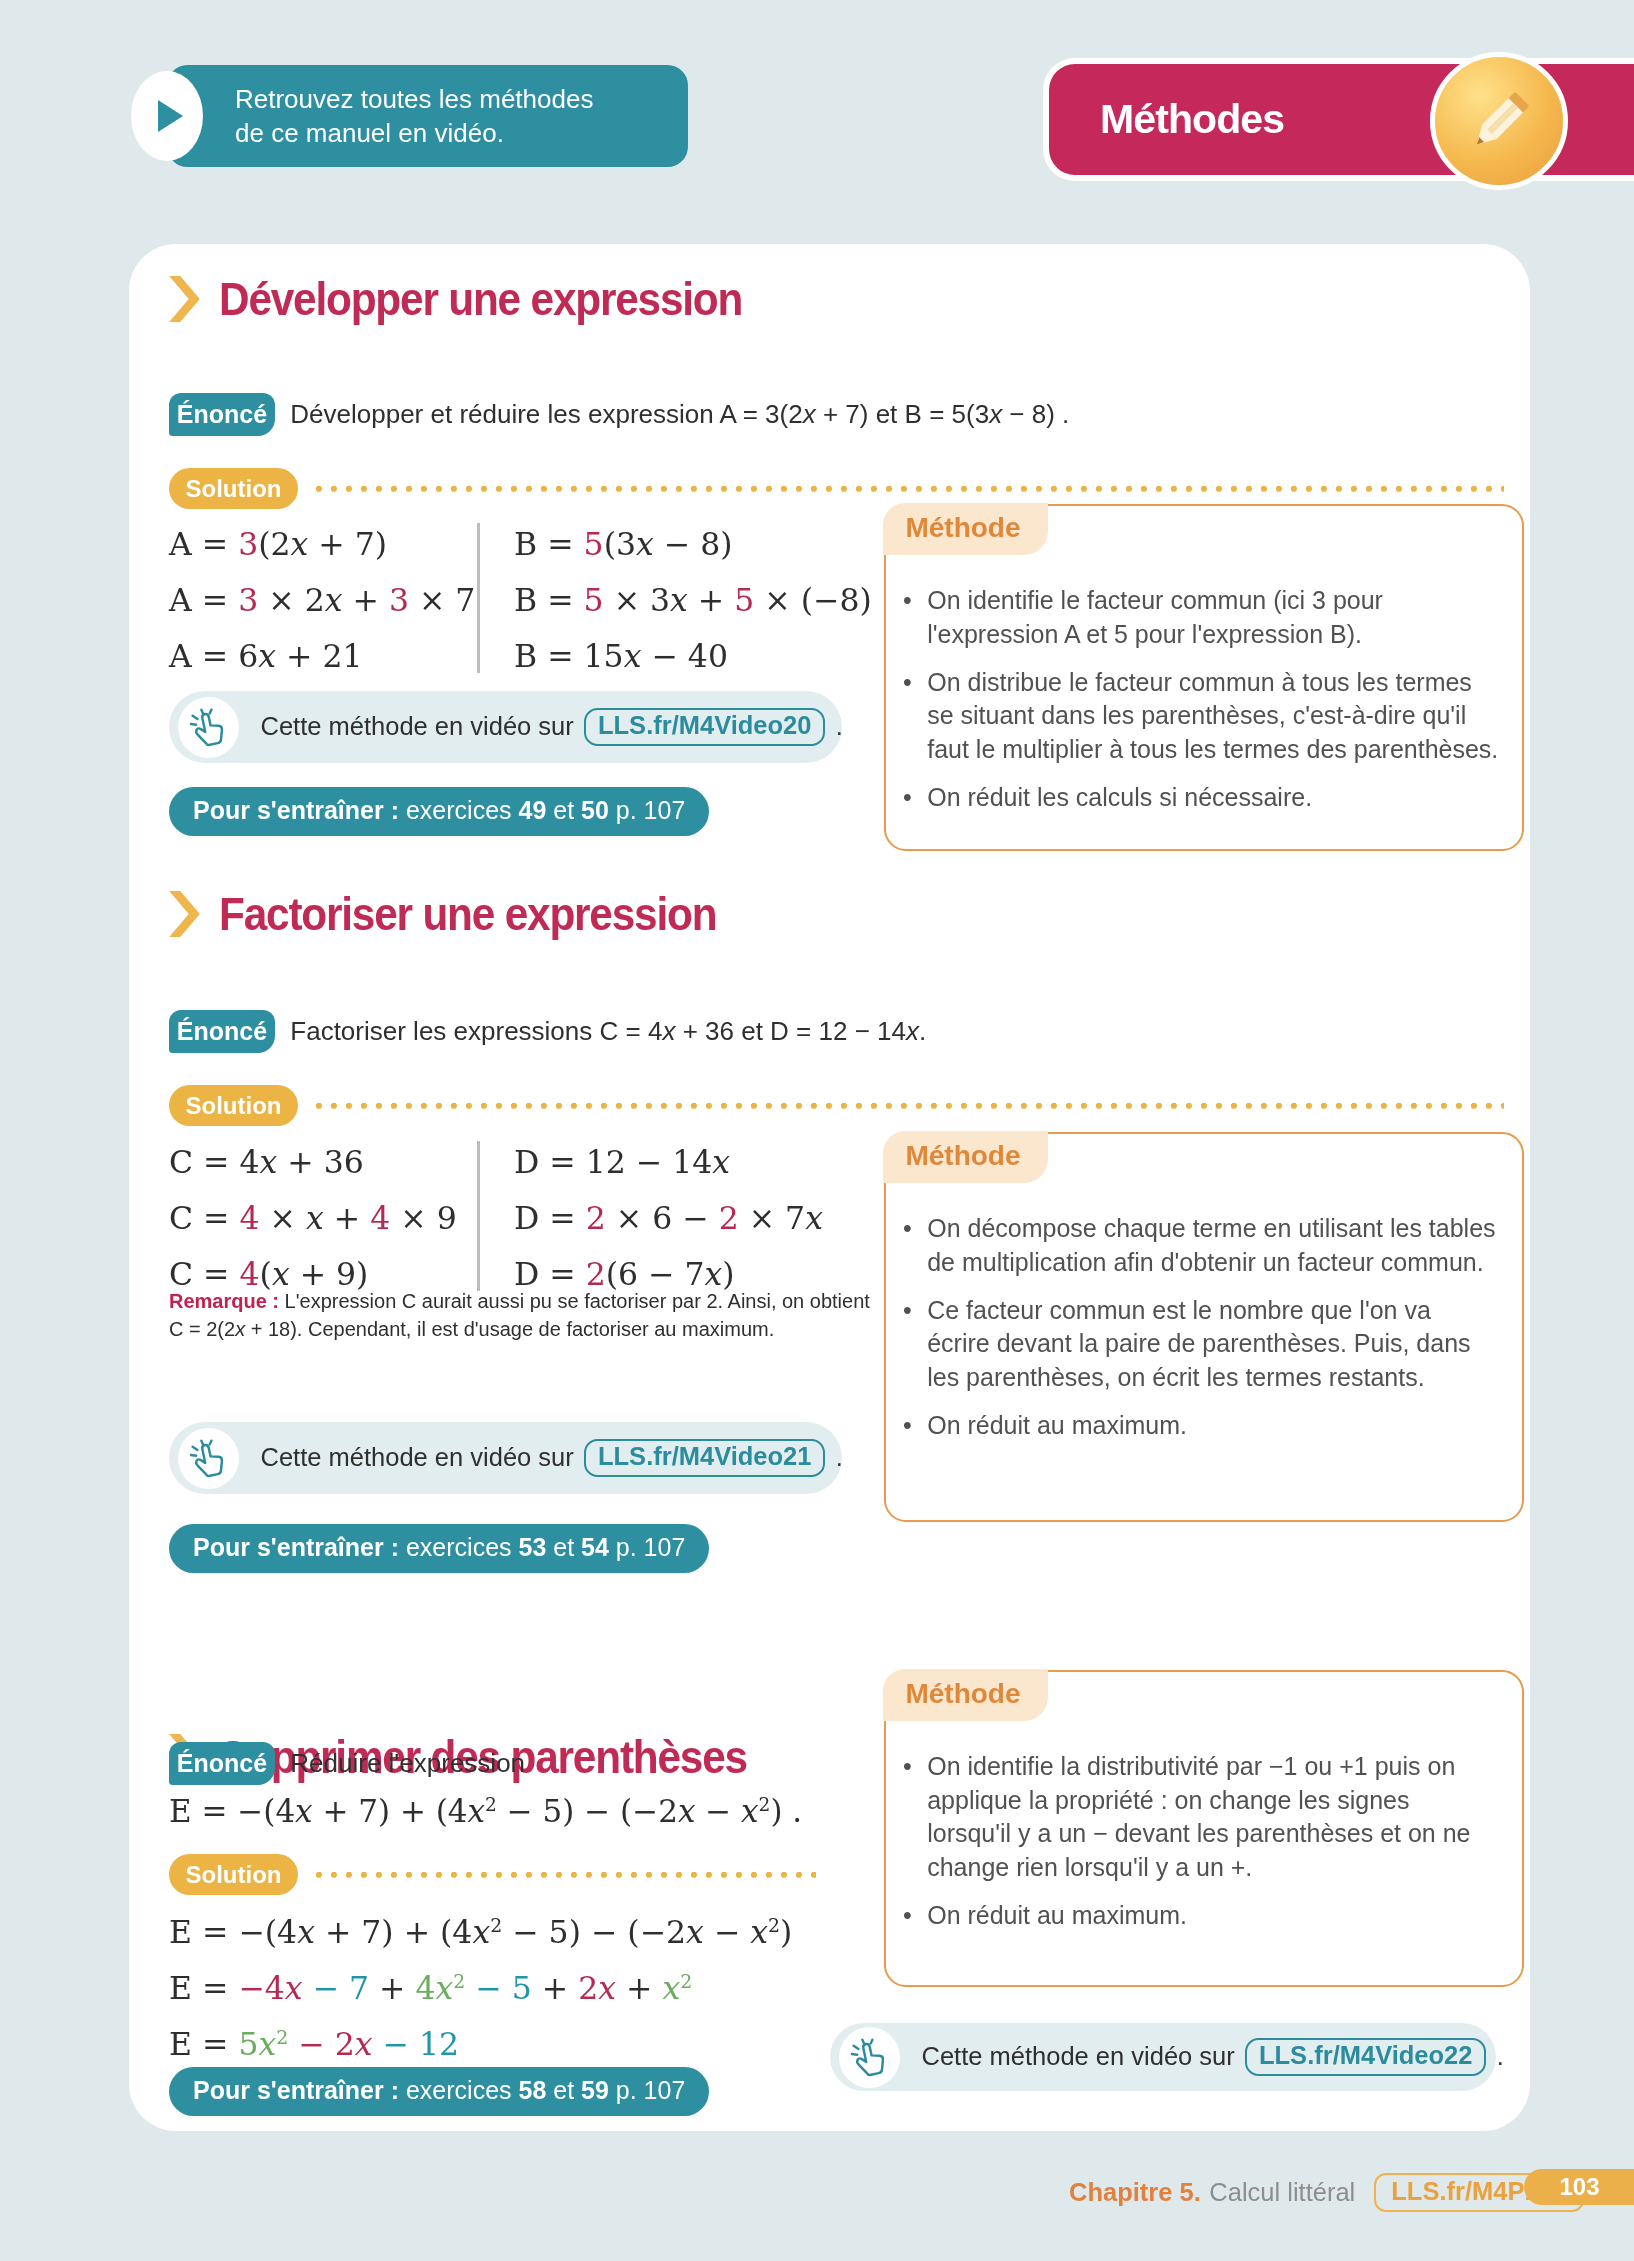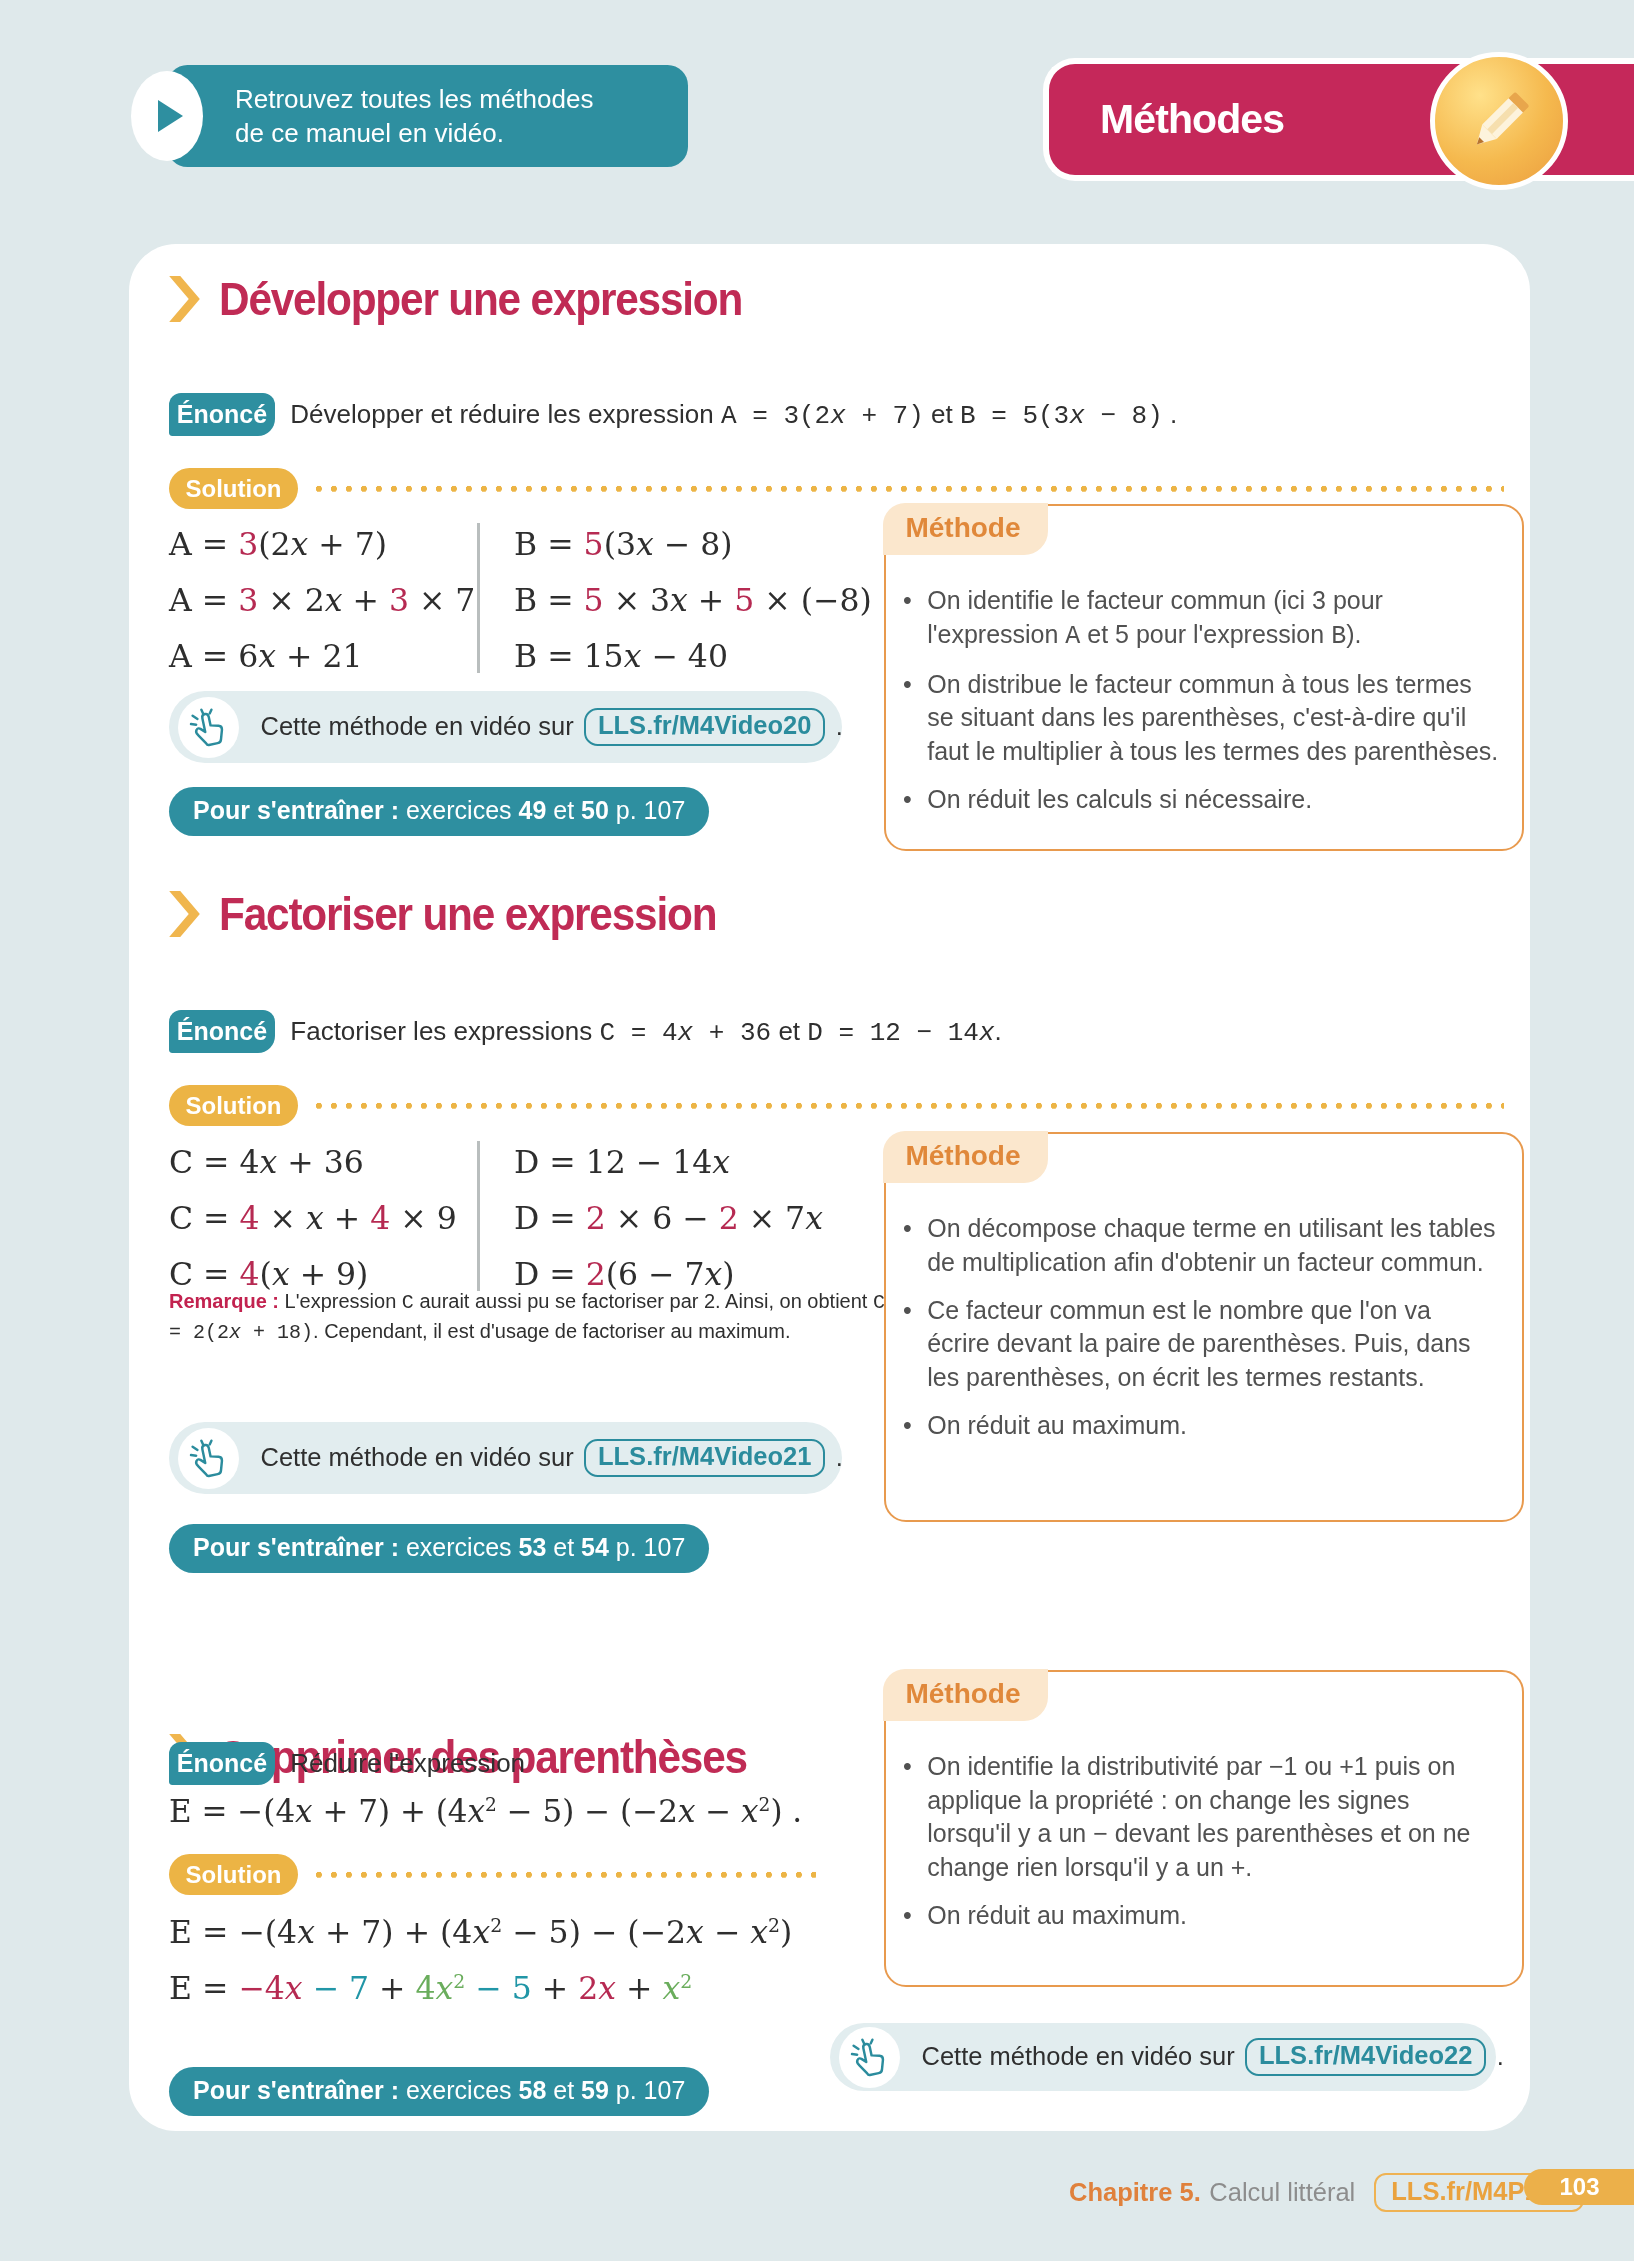--- a/index.html
+++ b/index.html
@@ -37,21 +37,21 @@
   .dots{height:7.7px;margin-left:17px;background-image:radial-gradient(circle at 3.8px 3.8px,#ecb445 2.9px,rgba(236,180,69,0) 3.3px);background-size:15px 7.7px;background-repeat:repeat-x;}
 
   
   .math-col{position:absolute;}
   .math-line{font-family:"DejaVu Serif","Liberation Serif",serif;font-size:31.5px;color:#2e2e2e;line-height:56px;white-space:nowrap;}
   .vdiv{position:absolute;left:477px;width:2.6px;background:#b9bebe;}
   .c-r{color:#b62a52;}
   .c-t{color:#2196a7;}
   .c-g{color:#6aad5c;}
   .f-i{font-style:italic;}
-  .f-m{font-family:Liberation Mono, monospace;}
+  .f-m{font-family:Liberation Sans, sans-serif;}
   .f-b{font-weight:bold;text-align:right;}
   sup{font-size:0.6em;line-height:0;}
 
   
   .remark{position:absolute;left:169px;width:720px;font-size:20px;line-height:1.42;color:#2f2f2f;}
   .remark-label{color:#c2224f;font-weight:bold;}
 
   
   .mbox{position:absolute;left:884px;width:640px;background:#fff;border:2.6px solid #e89a4e;border-radius:22px;box-sizing:border-box;}
   .mtab{position:absolute;left:-2.6px;top:-2.6px;background:#fbe7cd;border-radius:22px 0 24px 0;padding:8.5px 27px 11px 22px;color:#e0883a;font-weight:bold;font-size:28px;}
@@ -243,20 +243,21 @@
   <div class="math-line" style="position:absolute;left:169px;top:1791px;font-size:31px;line-height:41px;"><span>E = −(4</span><span class="f-i">x</span><span> + 7) + (4</span><span class="f-i">x</span><sup>2</sup><span> − 5) − (−2</span><span class="f-i">x</span><span> − </span><span class="f-i">x</span><sup>2</sup><span>) .</span></div>
 
   <div class="sol-row" style="top:1854px;">
     <span class="badge-sol">Solution</span>
     <span class="dots" style="width:501px;"></span>
   </div>
 
   <div class="math-col" style="left:169px;top:1904px;">
     <div class="math-line"><span>E = −(4</span><span class="f-i">x</span><span> + 7) + (4</span><span class="f-i">x</span><sup>2</sup><span> − 5) − (−2</span><span class="f-i">x</span><span> − </span><span class="f-i">x</span><sup>2</sup><span>)</span></div>
     <div class="math-line"><span>E = </span><span class="c-r">−4</span><span class="c-r f-i">x</span><span class="c-t"> − 7</span><span> + </span><span class="c-g">4</span><span class="c-g f-i">x</span><sup class="c-g">2</sup><span class="c-t"> − 5</span><span> + </span><span class="c-r">2</span><span class="c-r f-i">x</span><span> + </span><span class="c-g f-i">x</span><sup class="c-g">2</sup></div>
+    <div class="math-line"><span>E = </span><span class="c-g">5</span><span class="c-g f-i">x</span><sup class="c-g">2</sup><span class="c-r"> − 2</span><span class="c-r f-i">x</span><span class="c-t"> − 12</span></div>
   </div>
 
   <div class="mbox" style="top:1670px;height:317px;">
     <div class="mtab">Méthode</div>
     <ul class="mlist">
       <li><span>On identifie la distributivité par −1 ou +1 puis on applique la propriété : on change les signes lorsqu'il y a un − devant les parenthèses et on ne change rien lorsqu'il y a un +.</span></li>
       <li><span>On réduit au maximum.</span></li>
     </ul>
   </div>
 

